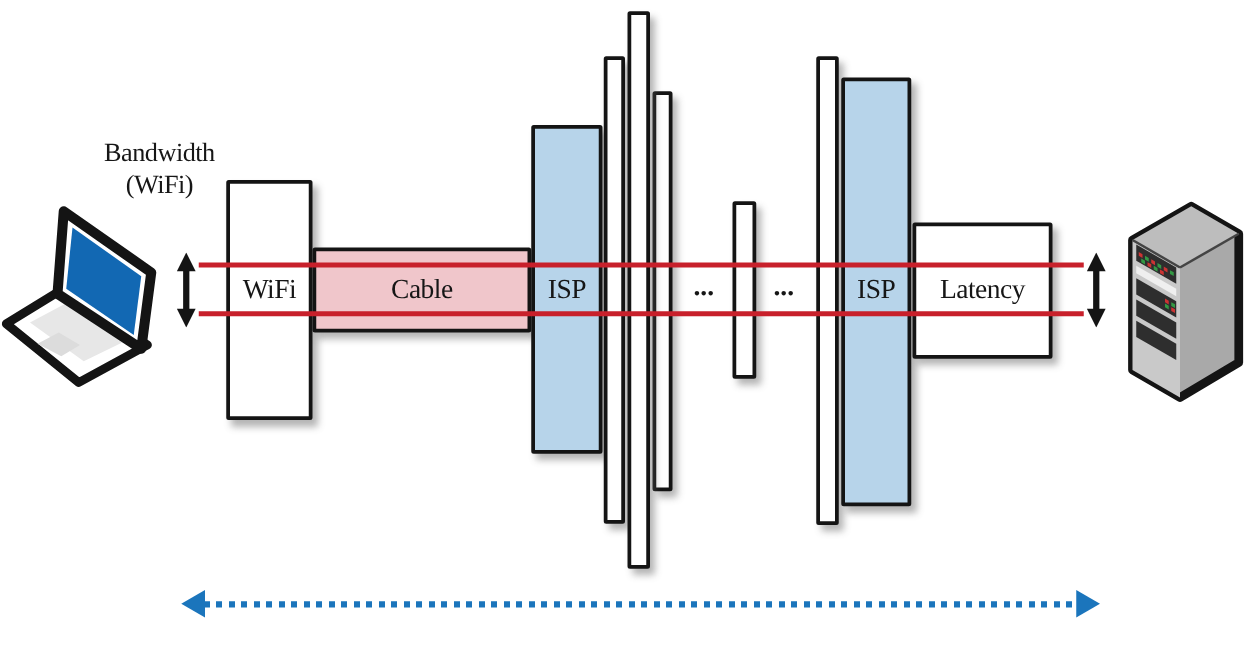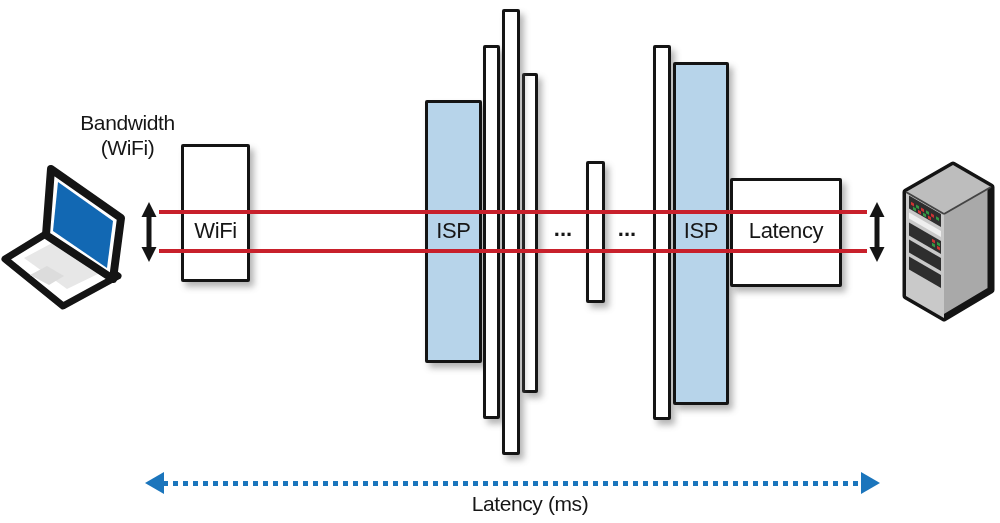--- a/index.html
+++ b/index.html
@@ -1,31 +1,31 @@
 <!DOCTYPE html>
 <html><head>
 <meta charset="utf-8">
 <style>
   html,body{margin:0;padding:0;background:#fff;}
   .canvas{
     position:relative;width:1000px;height:523px;background:#ffffff;overflow:hidden;
-    font-family:Liberation Sans, sans-serif;color:#161616;
+    font-family:Liberation Serif, serif;color:#161616;
   }
   .abs{position:absolute;}
   
   .bw-label{left:55px;top:110px;width:145px;text-align:center;font-size:21px;line-height:25px;letter-spacing:-0.4px;}
   .bw-label span{display:block;}
   .lat-label{left:420px;top:492px;width:220px;text-align:center;font-size:21px;letter-spacing:-0.4px;}
   
   .seg{
     position:absolute;border:3px solid #141414;border-radius:2px;background:#fff;
     box-shadow:4px 5px 6px rgba(90,90,90,0.45);box-sizing:border-box;
   }
   .seg .lbl{position:absolute;left:0;right:0;text-align:center;font-size:22px;line-height:26px;letter-spacing:-0.4px;}
-  .seg-wifi     {left:181px;top:144px;width:69px;height:138px;padding-left:22px;}
+  .seg-wifi     {left:181px;top:144px;width:69px;height:192px;padding-left:22px;}
   .seg-cable    {left:250px;top:198px;width:175px;height:68px;background:#f0c6cb;}
   .seg-isp-l    {left:425px;top:100px;width:57px;height:263px;background:#b7d4ea;}
   .hop-a        {left:483px;top:45px;width:17px;height:374px;}
   .hop-c        {left:522px;top:73px;width:16px;height:320px;}
   .hop-b        {left:502px;top:9px;width:18px;height:446px;}
   .hop-small    {left:586px;top:161px;width:19px;height:142px;}
   .hop-d        {left:653px;top:45px;width:18px;height:375px;}
   .seg-isp-r    {left:673px;top:62px;width:56px;height:343px;background:#b7d4ea;}
   .seg-ethernet {left:730px;top:178px;width:112px;height:109px;}
   .lbl-wifi{top:71px;} .lbl-cable{top:17px;} .lbl-isp-l{top:115px;}
@@ -68,20 +68,23 @@
   </svg>
 
   <svg class="varrow varrow-left" viewBox="0 0 18 60">
     <line x1="9" y1="13" x2="9" y2="47" stroke="#141414" stroke-width="5"></line>
     <polygon points="9,0 16.5,15 1.5,15" fill="#141414"></polygon>
     <polygon points="9,60 16.5,45 1.5,45" fill="#141414"></polygon>
   </svg>
 
   <div class="seg seg-wifi">
     <span class="lbl lbl-wifi">WiFi</span>
+  </div>
+  <div class="seg seg-cable">
+    <span class="lbl lbl-cable">Cable</span>
   </div>
   <div class="seg seg-isp-l">
     <span class="lbl lbl-isp-l">ISP</span>
   </div>
 
   <div class="seg hop-a"></div>
   <div class="seg hop-c"></div>
   <div class="seg hop-b"></div>
 
   <div class="abs dots dots-l">...</div>
@@ -132,15 +135,14 @@
           <rect x="41" y="69" width="3" height="3" fill="#339944"></rect>
         <rect x="36" y="73" width="3" height="3" fill="#339944"></rect>
           <rect x="41" y="73" width="3" height="3" fill="#cc3333"></rect>
       </g>
     </g>
   </svg>
 
   <div class="abs lat-line"></div>
   <div class="abs lat-head lat-head-l"></div>
   <div class="abs lat-head lat-head-r"></div>
-  <div class="abs lat-label">Latency (ms)</div>
 
 </div>
 
 </body></html>

